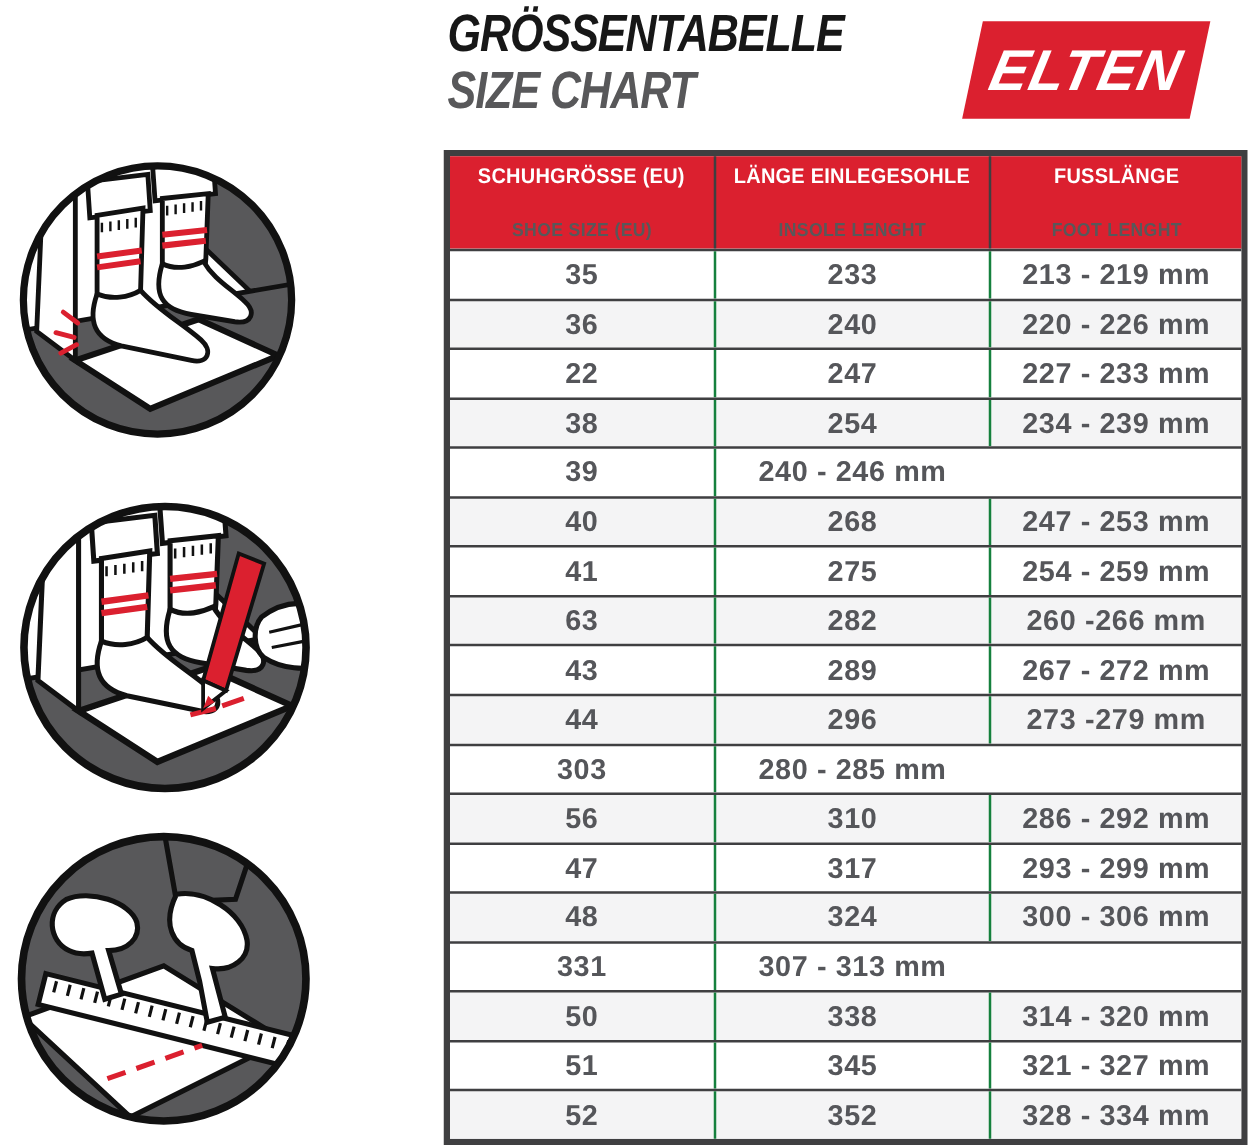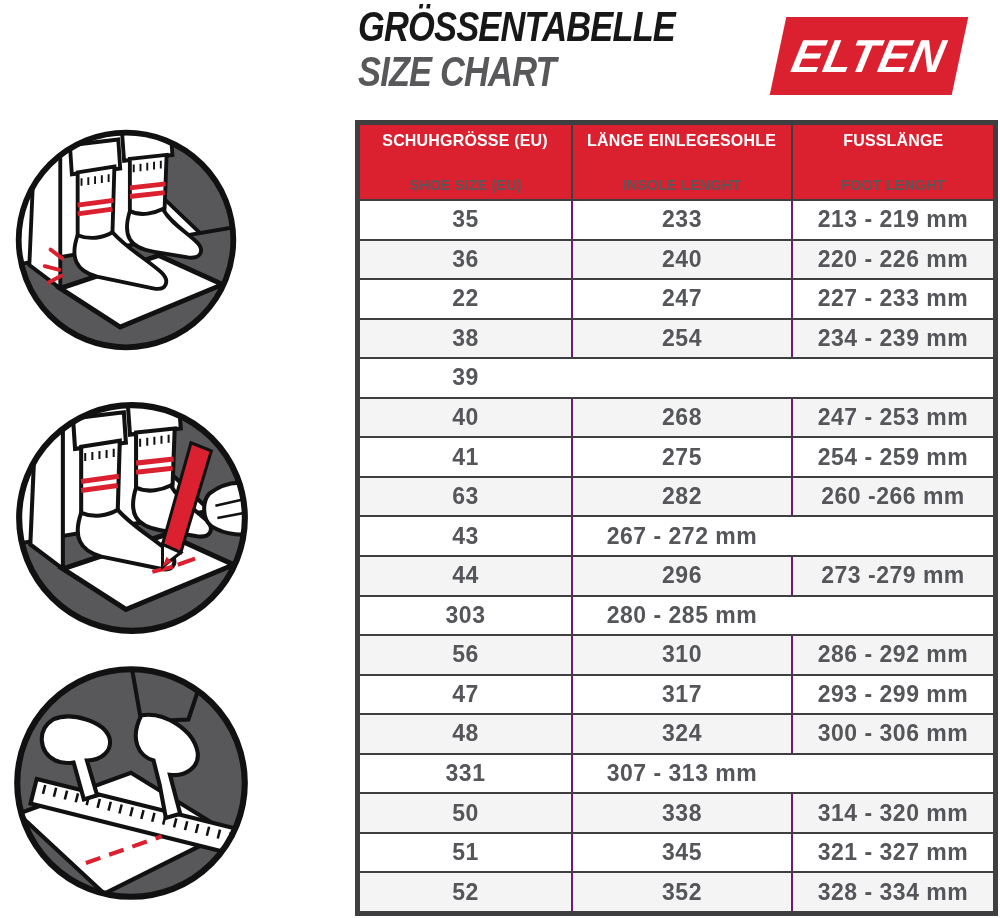--- a/index.html
+++ b/index.html
@@ -41,21 +41,21 @@
   .header-cell + .header-cell{border-left:2px solid #3F3F41;}
   .header-de{color:#ffffff;font-weight:bold;font-size:17px;letter-spacing:.2px;transform:scaleX(.94);}
   .header-en{color:#58585A;font-weight:bold;font-size:15px;letter-spacing:.3px;transform:scaleX(.94);}
   .table-body{flex:1;display:grid;grid-template-rows:repeat(18,1fr);}
   .t-row{display:grid;grid-template-columns:211px 220px 1fr;border-top:2px solid #3F3F41;background:#fff;}
   .t-row:nth-child(even){background:#F4F4F5;}
   .t-cell{
     display:flex;align-items:center;justify-content:center;
     font-weight:bold;font-size:23px;color:#55565A;letter-spacing:.5px;
   }
-  .t-cell + .t-cell{border-left:2px solid #701a75;}
+  .t-cell + .t-cell{border-left:2px solid #15803d;}
   
   .illus{position:absolute;}
   #illus-1{left:10px;top:124px;width:232px;height:232px;}
   #illus-2{left:10px;top:396px;width:244px;height:244px;}
   #illus-3{left:8px;top:660px;width:246px;height:246px;}
 </style>
 </head>
 <body>
 
 <div class="title-block">
@@ -190,38 +190,40 @@
         <div class="t-cell">247</div>
         <div class="t-cell">227 - 233 mm</div>
       </div>
       <div class="t-row">
         <div class="t-cell">38</div>
         <div class="t-cell">254</div>
         <div class="t-cell">234 - 239 mm</div>
       </div>
       <div class="t-row">
         <div class="t-cell">39</div>
+        <div class="t-cell">240 - 246 mm</div>
       </div>
       <div class="t-row">
         <div class="t-cell">40</div>
         <div class="t-cell">268</div>
         <div class="t-cell">247 - 253 mm</div>
       </div>
       <div class="t-row">
         <div class="t-cell">41</div>
         <div class="t-cell">275</div>
         <div class="t-cell">254 - 259 mm</div>
       </div>
       <div class="t-row">
         <div class="t-cell">63</div>
         <div class="t-cell">282</div>
         <div class="t-cell">260 -266 mm</div>
       </div>
       <div class="t-row">
         <div class="t-cell">43</div>
+        <div class="t-cell">289</div>
         <div class="t-cell">267 - 272 mm</div>
       </div>
       <div class="t-row">
         <div class="t-cell">44</div>
         <div class="t-cell">296</div>
         <div class="t-cell">273 -279 mm</div>
       </div>
       <div class="t-row">
         <div class="t-cell">303</div>
         <div class="t-cell">280 - 285 mm</div>

